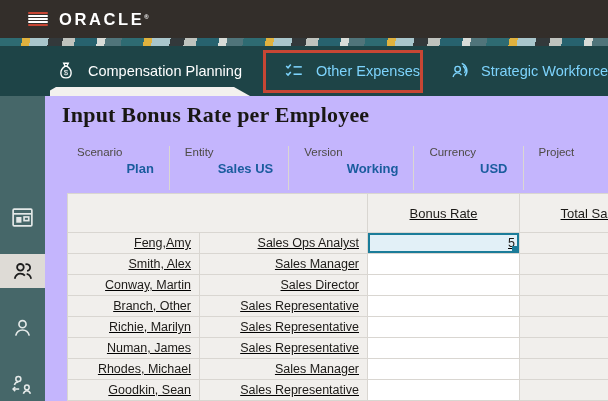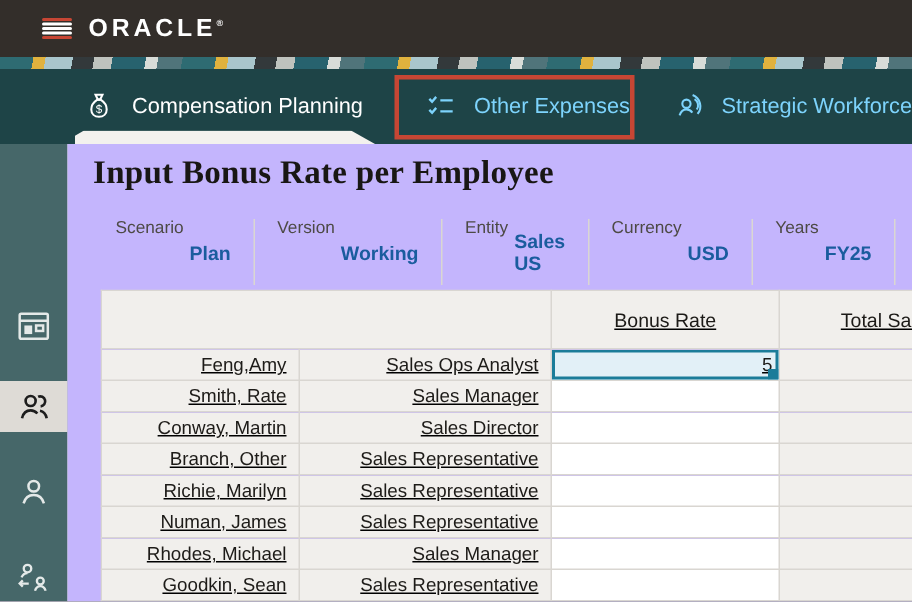--- a/index.html
+++ b/index.html
@@ -158,34 +158,30 @@
 
   <div class="content">
     <h1 class="page-title">Input Bonus Rate per Employee</h1>
 
     <div class="pov" id="pov">
         <div class="pov-item">
           <span class="pov-label">Scenario</span>
           <span class="pov-value">Plan</span>
         </div>
         <div class="pov-item">
+          <span class="pov-label">Entity</span>
+          <span class="pov-value">Sales US</span>
+        </div>
+        <div class="pov-item">
           <span class="pov-label">Version</span>
           <span class="pov-value">Working</span>
         </div>
         <div class="pov-item">
-          <span class="pov-label">Entity</span>
-          <span class="pov-value">Sales US</span>
-        </div>
-        <div class="pov-item">
           <span class="pov-label">Currency</span>
           <span class="pov-value">USD</span>
-        </div>
-        <div class="pov-item">
-          <span class="pov-label">Years</span>
-          <span class="pov-value">FY25</span>
         </div>
         <div class="pov-item">
           <span class="pov-label">Project</span>
         </div>
       </div>
 
     <div class="grid-wrap">
       <table class="grid">
         <colgroup>
             <col style="width:132px">
@@ -201,21 +197,21 @@
           </tr>
         </thead>
         <tbody id="grid-body">
             <tr>
               <td class="rowhead">Feng,Amy</td>
               <td class="rowhead">Sales Ops Analyst</td>
               <td class="datacell sel">5</td>
               <td class="readonly"></td>
             </tr>
             <tr>
-              <td class="rowhead">Smith, Rate</td>
+              <td class="rowhead">Smith, Alex</td>
               <td class="rowhead">Sales Manager</td>
               <td class="datacell"></td>
               <td class="readonly"></td>
             </tr>
             <tr>
               <td class="rowhead">Conway, Martin</td>
               <td class="rowhead">Sales Director</td>
               <td class="datacell"></td>
               <td class="readonly"></td>
             </tr>

